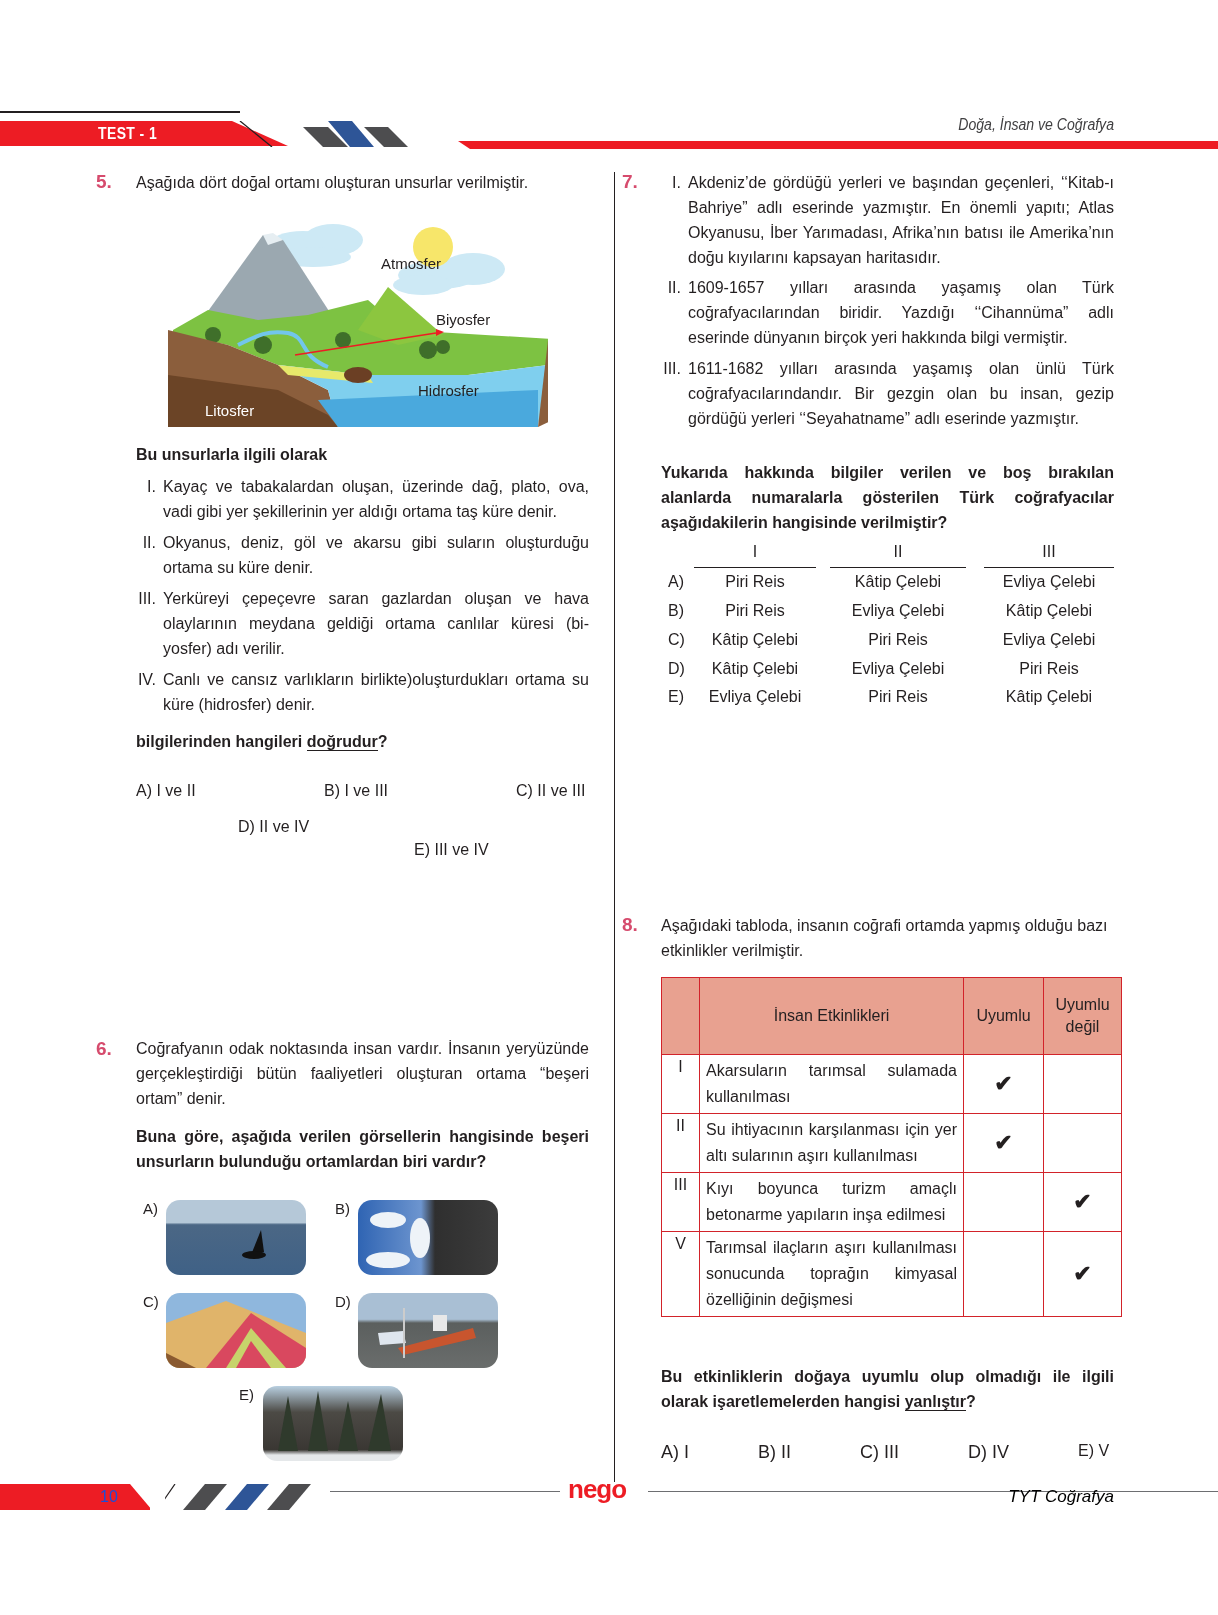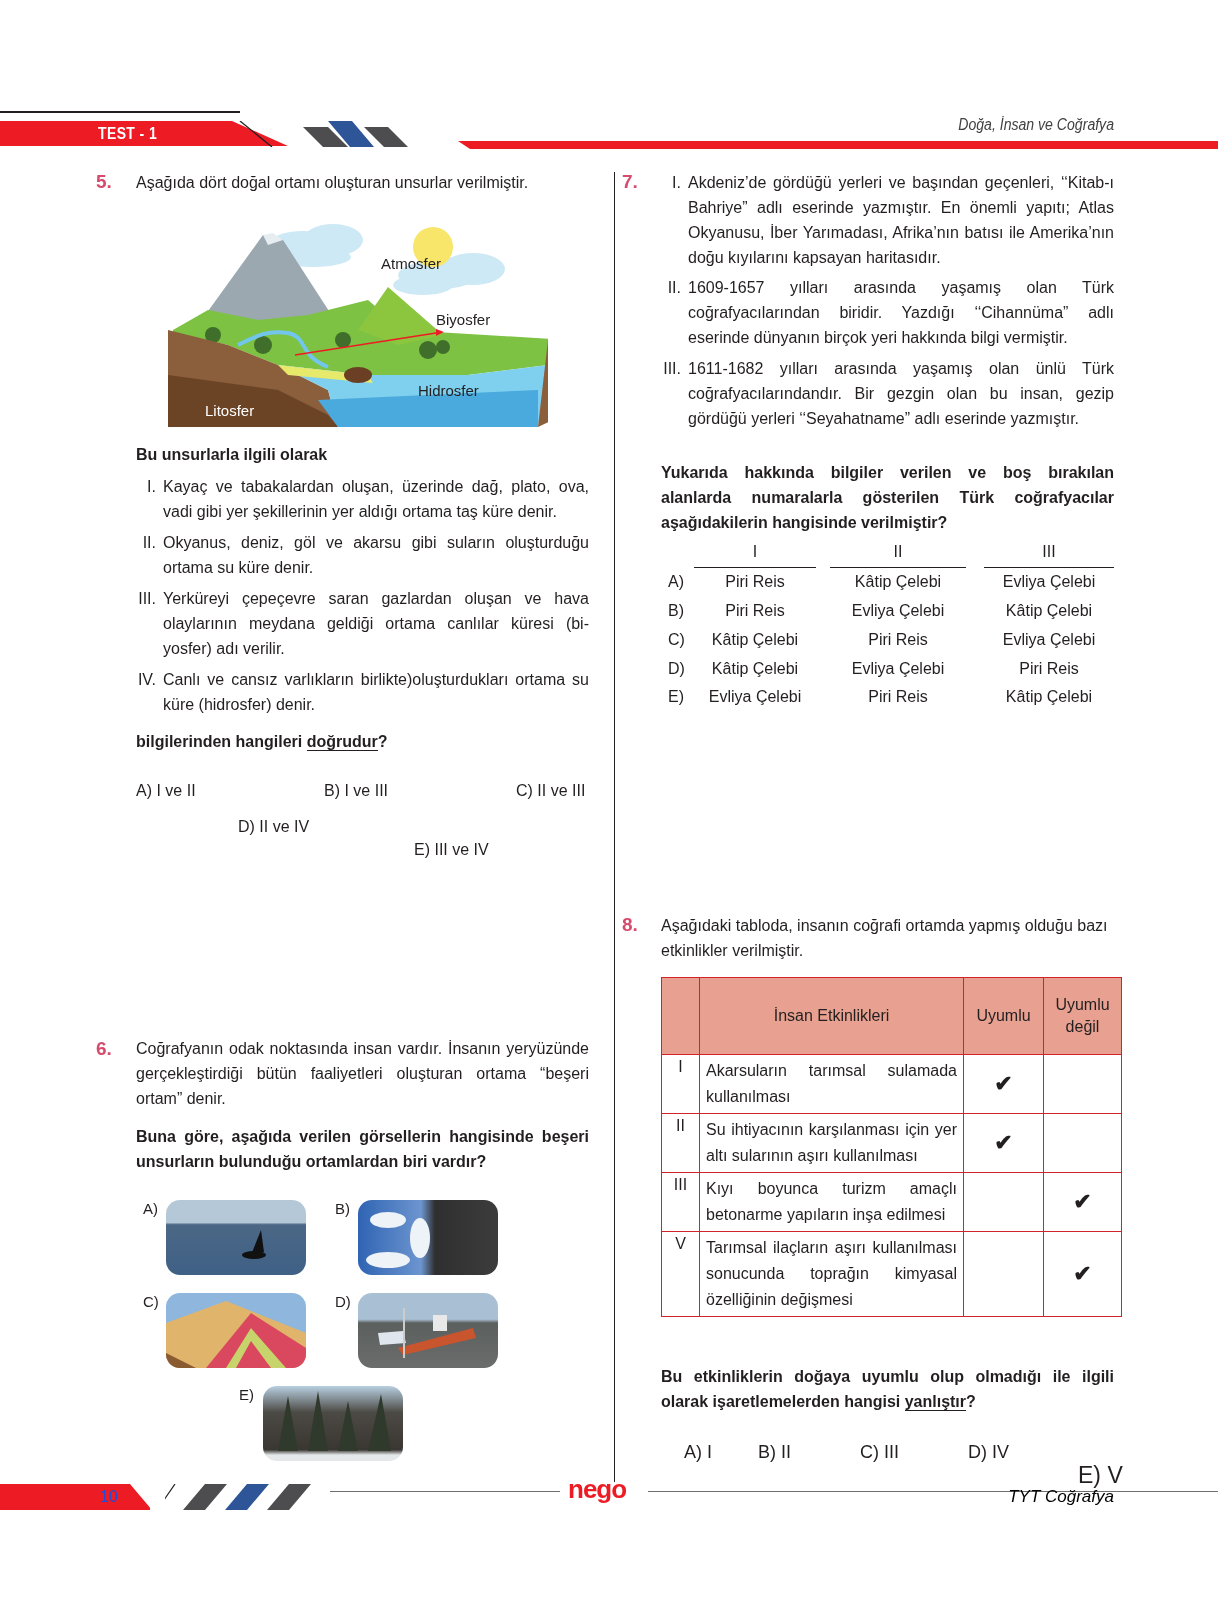--- a/index.html
+++ b/index.html
@@ -316,25 +316,25 @@
       <td class="chk"><span class="ck"></span></td>
       <td class="chk2"><span class="ck">✔</span></td>
     </tr>
   </tbody>
     </table>
 
   <div class="txt bold" style="left:661px; top:1364px; width:453px; text-align:justify;">
     <span>Bu etkinliklerin doğaya uyumlu olup olmadığı ile ilgili olarak işaretlemelerden hangisi </span><u class="ul">yanlıştır</u><span>?</span>
   </div>
 
-  <div class="opt" style="left:661px; top:1442px; font-size:18px;margin-left:23px;">A) I</div>
+  <div class="opt" style="left:661px; top:1442px; font-size:18px;">A) I</div>
   <div class="opt" style="left:758px; top:1442px; font-size:18px;">B) II</div>
   <div class="opt" style="left:860px; top:1442px; font-size:18px;">C) III</div>
   <div class="opt" style="left:968px; top:1442px; font-size:18px;">D) IV</div>
-  <div class="opt" style="left:1078px; top:1442px; font-size:23px;margin-top:20px;">E) V</div>
+  <div class="opt" style="left:1078px; top:1442px; font-size:16px;">E) V</div>
 </section>
 
 <footer>
   <div class="ftr-red"></div>
   <div class="ftr-page">10</div>
   <svg style="position:absolute; left:165px; top:1484px;" width="160" height="26" viewBox="0 0 160 26">
     <polyline points="10,0 -8,26" stroke="#231f20" stroke-width="1.2" fill="none"></polyline>
     <polygon points="40,0 62,0 40,26 18,26" fill="#4d4d4f"></polygon>
     <polygon points="82,0 104,0 82,26 60,26" fill="#2e5597"></polygon>
     <polygon points="124,0 146,0 124,26 102,26" fill="#4d4d4f"></polygon>

